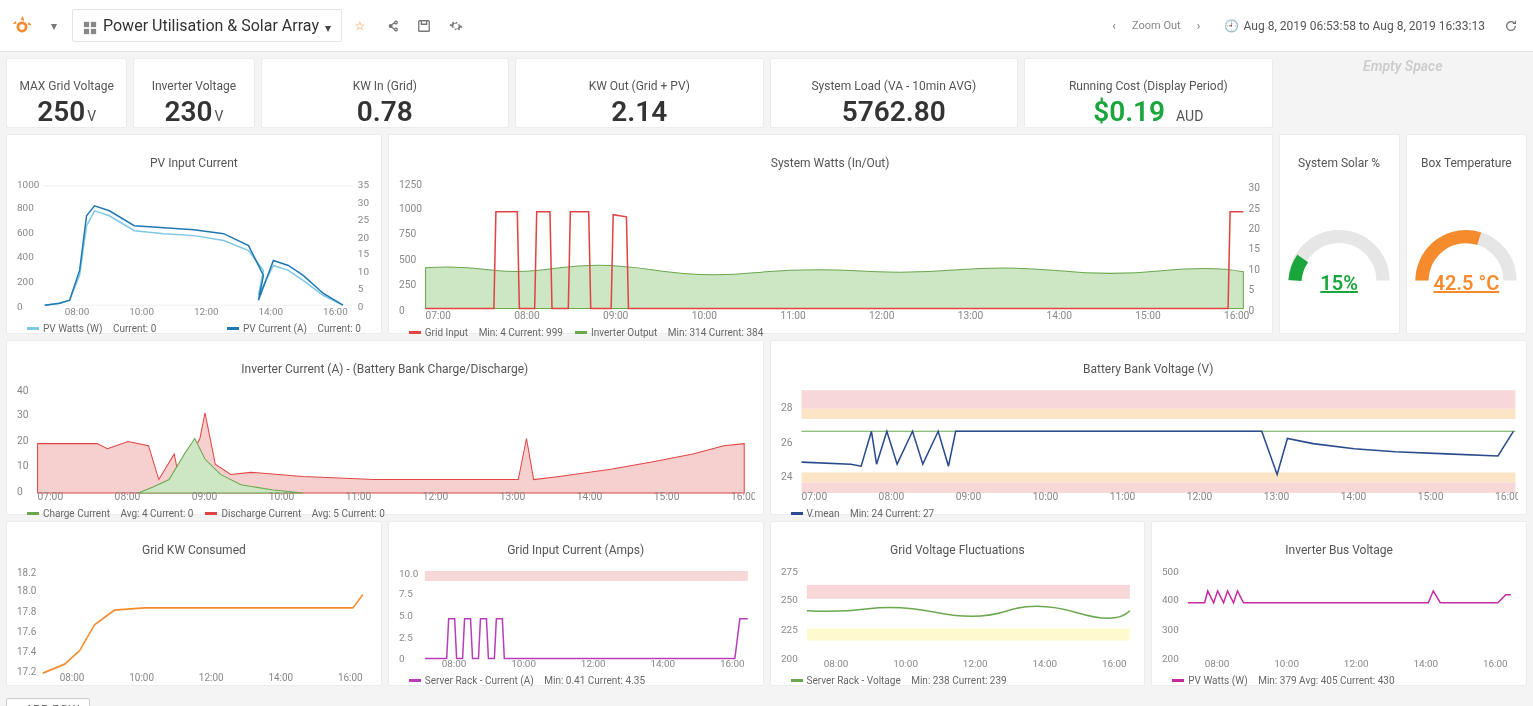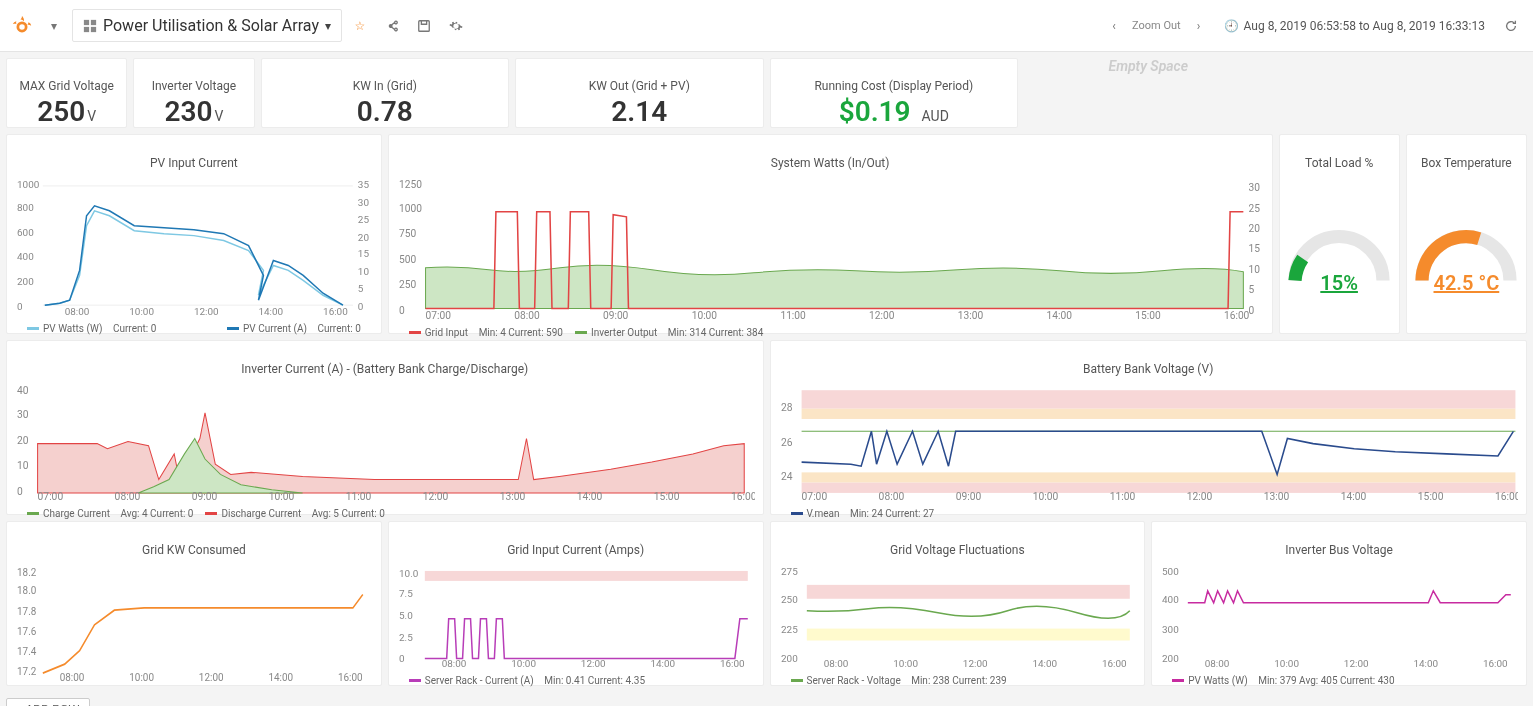--- a/index.html
+++ b/index.html
@@ -1,20 +1,20 @@
 <!DOCTYPE html>
 <html><head>
 <meta charset="utf-8">
 <style>
 * { box-sizing: border-box; margin: 0; padding: 0; }
 body { font-family: -apple-system, BlinkMacSystemFont, "Segoe UI", Roboto, sans-serif; background: #f4f4f4; font-size: 12px; color: #444; }
 .topbar { display: flex; align-items: center; height: 52px; background: #fff; padding: 0 8px; border-bottom: 1px solid #e4e4e4; }
 .topbar .left { display: flex; align-items: center; gap: 4px; }
 .grafana-logo { width: 28px; height: 28px; display: flex; align-items: center; justify-content: center; }
-.dash-box { display: flex; align-items: center; background: #fff; padding: 6px 10px; border: 1px solid #e4e4e4; border-radius: 2px; cursor: pointer; gap: 6px; }
+.dash-box { display: flex; align-items: flex-end; background: #fff; padding: 6px 10px; border: 1px solid #e4e4e4; border-radius: 2px; cursor: pointer; gap: 6px; }
 .dash-title { font-size: 16px; color: #333; }
 .icon-btn { width: 28px; height: 28px; display: flex; align-items: center; justify-content: center; cursor: pointer; color: #777; border-radius: 2px; }
 .topbar .right { margin-left: auto; display: flex; align-items: center; gap: 4px; }
 .time-picker { display: flex; align-items: center; padding: 4px 8px; gap: 4px; }
 .zoom-out { color: #888; font-size: 11px; cursor: pointer; }
 .dashboard { padding: 6px; display: grid; grid-template-columns: repeat(12, 1fr); gap: 6px; }
 .panel { background: #fff; border: 1px solid #ececec; border-radius: 2px; position: relative; }
 .panel-title { text-align: center; font-size: 12px; color: #555; padding: 6px 0 2px; font-weight: 400; margin-top: 15px; }
 .stat-panel { display: flex; flex-direction: column; align-items: center; justify-content: center; height: 70px; }
 .stat-value { font-size: 28px; font-weight: 600; color: #333; display: flex; align-items: baseline; gap: 2px; }
@@ -112,20 +112,26 @@
         <span>0.78</span>
       </div>
   </div>
   <div class="panel stat-panel" style="grid-column:span 2">
     <div class="panel-title">KW Out (Grid + PV)</div>
     <div class="stat-value">
         <span>2.14</span>
       </div>
   </div>
   <div class="panel stat-panel" style="grid-column:span 2">
+    <div class="panel-title">System Load (VA - 10min AVG)</div>
+    <div class="stat-value">
+        <span>5762.80</span>
+      </div>
+  </div>
+  <div class="panel stat-panel" style="grid-column:span 2">
     <div class="panel-title">Running Cost (Display Period)</div>
     <div class="stat-value stat-green"><span>$0.19</span>&nbsp;<span class="stat-unit" style="color:#555">AUD</span></div>
   </div>
   <div class="panel empty-space" style="grid-column:span 2;border:none;background:transparent">
     <span>Empty Space</span>
   </div>
 
   <div class="panel graph-panel" style="grid-column:span 3;height:200px">
     <div class="panel-title">PV Input Current</div>
     <div class="graph-body">
@@ -200,27 +206,27 @@
             <text x="376" y="140">11:00</text>
             <text x="463" y="140">12:00</text>
             <text x="550" y="140">13:00</text>
             <text x="637" y="140">14:00</text>
             <text x="724" y="140">15:00</text>
             <text x="811" y="140">16:00</text>
           </g>
       </svg>
     </div>
     <div class="legend">
-      <div class="legend-item"><div class="legend-swatch" style="background:#e24444"></div><span>Grid Input</span>&nbsp;<span>Min: 4  Current: 590</span></div>
+      <div class="legend-item"><div class="legend-swatch" style="background:#e24444"></div><span>Grid Input</span>&nbsp;<span>Min: 4  Current: 999</span></div>
       <div class="legend-item"><div class="legend-swatch" style="background:#6aa84f"></div><span>Inverter Output</span>&nbsp;<span>Min: 314  Current: 384</span></div>
     </div>
   </div>
 
   <div class="panel gauge-panel" style="grid-column:span 1;height:200px">
-    <div class="panel-title">Total Load %</div>
+    <div class="panel-title">System Solar %</div>
     <div class="gauge-body">
       <svg width="110" height="110" viewBox="0 0 100 70">
         <path d="M10 60 A40 40 0 0 1 90 60" fill="none" stroke="#e6e6e6" stroke-width="12"></path>
         <path d="M10 60 A40 40 0 0 1 17 40" fill="none" stroke="#1aa63c" stroke-width="12"></path>
       </svg>
       <div class="gauge-val" style="color:#1aa63c">15%</div>
     </div>
   </div>
   <div class="panel gauge-panel" style="grid-column:span 1;height:200px">
     <div class="panel-title">Box Temperature</div>

